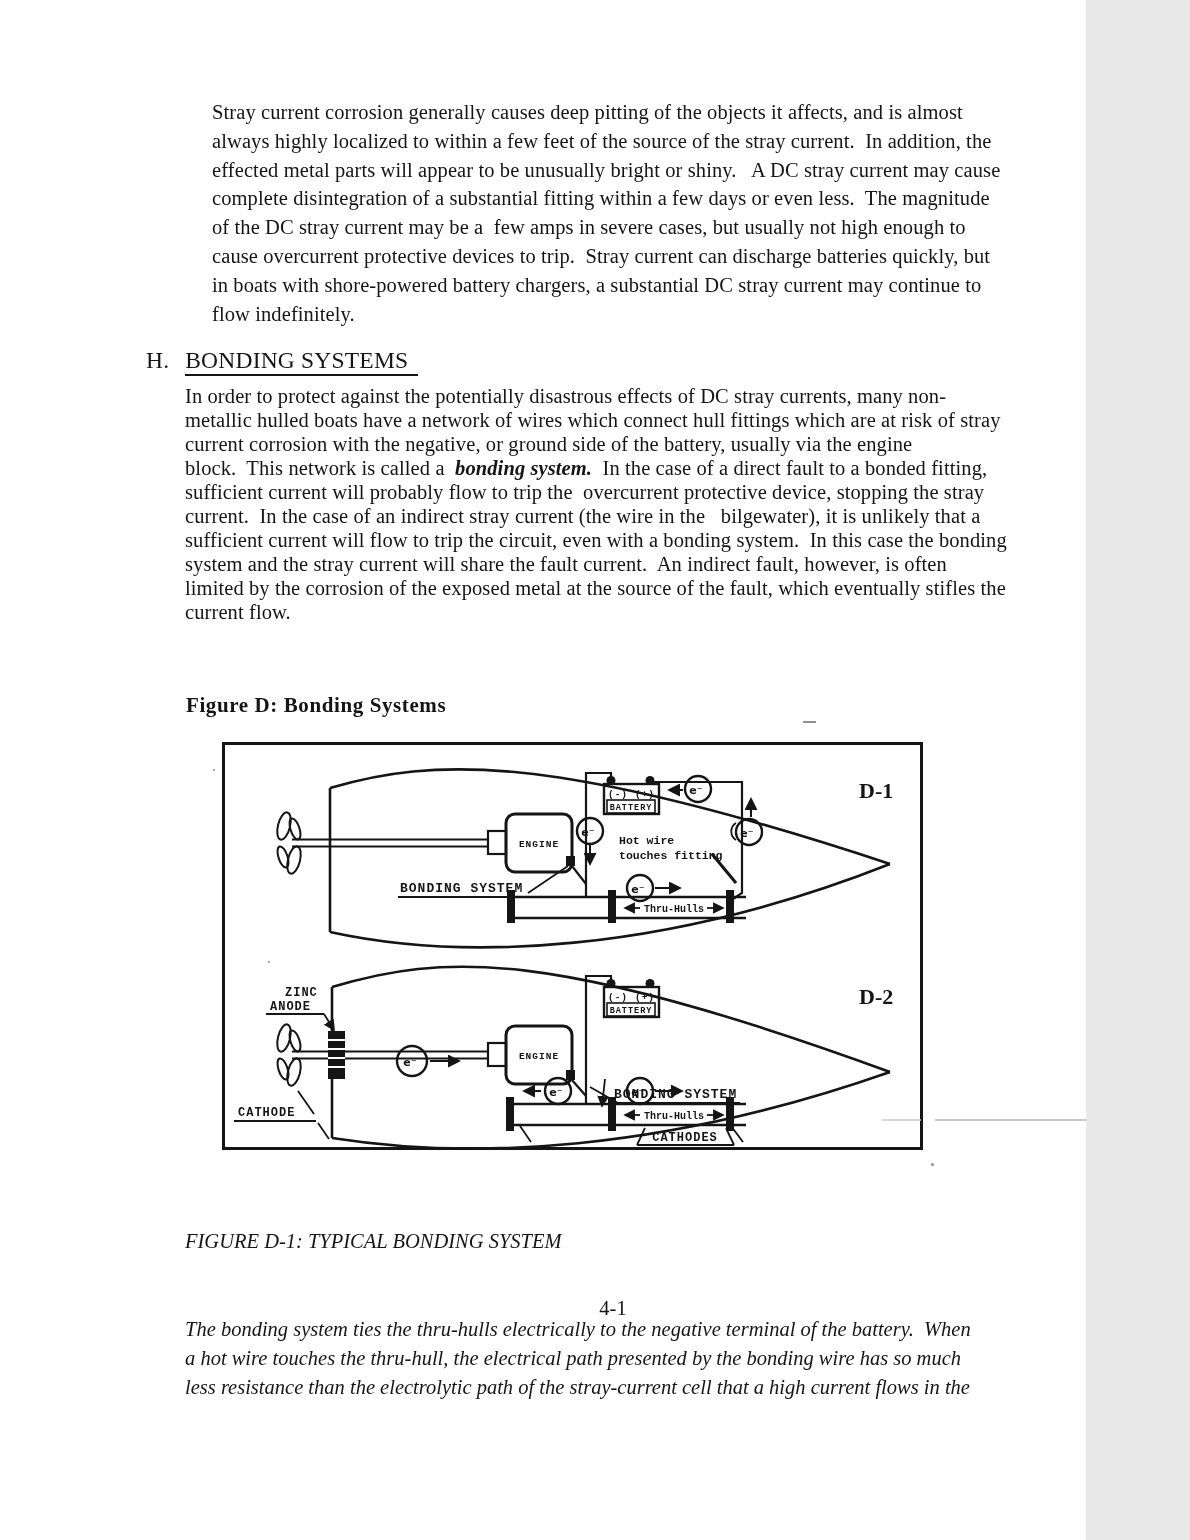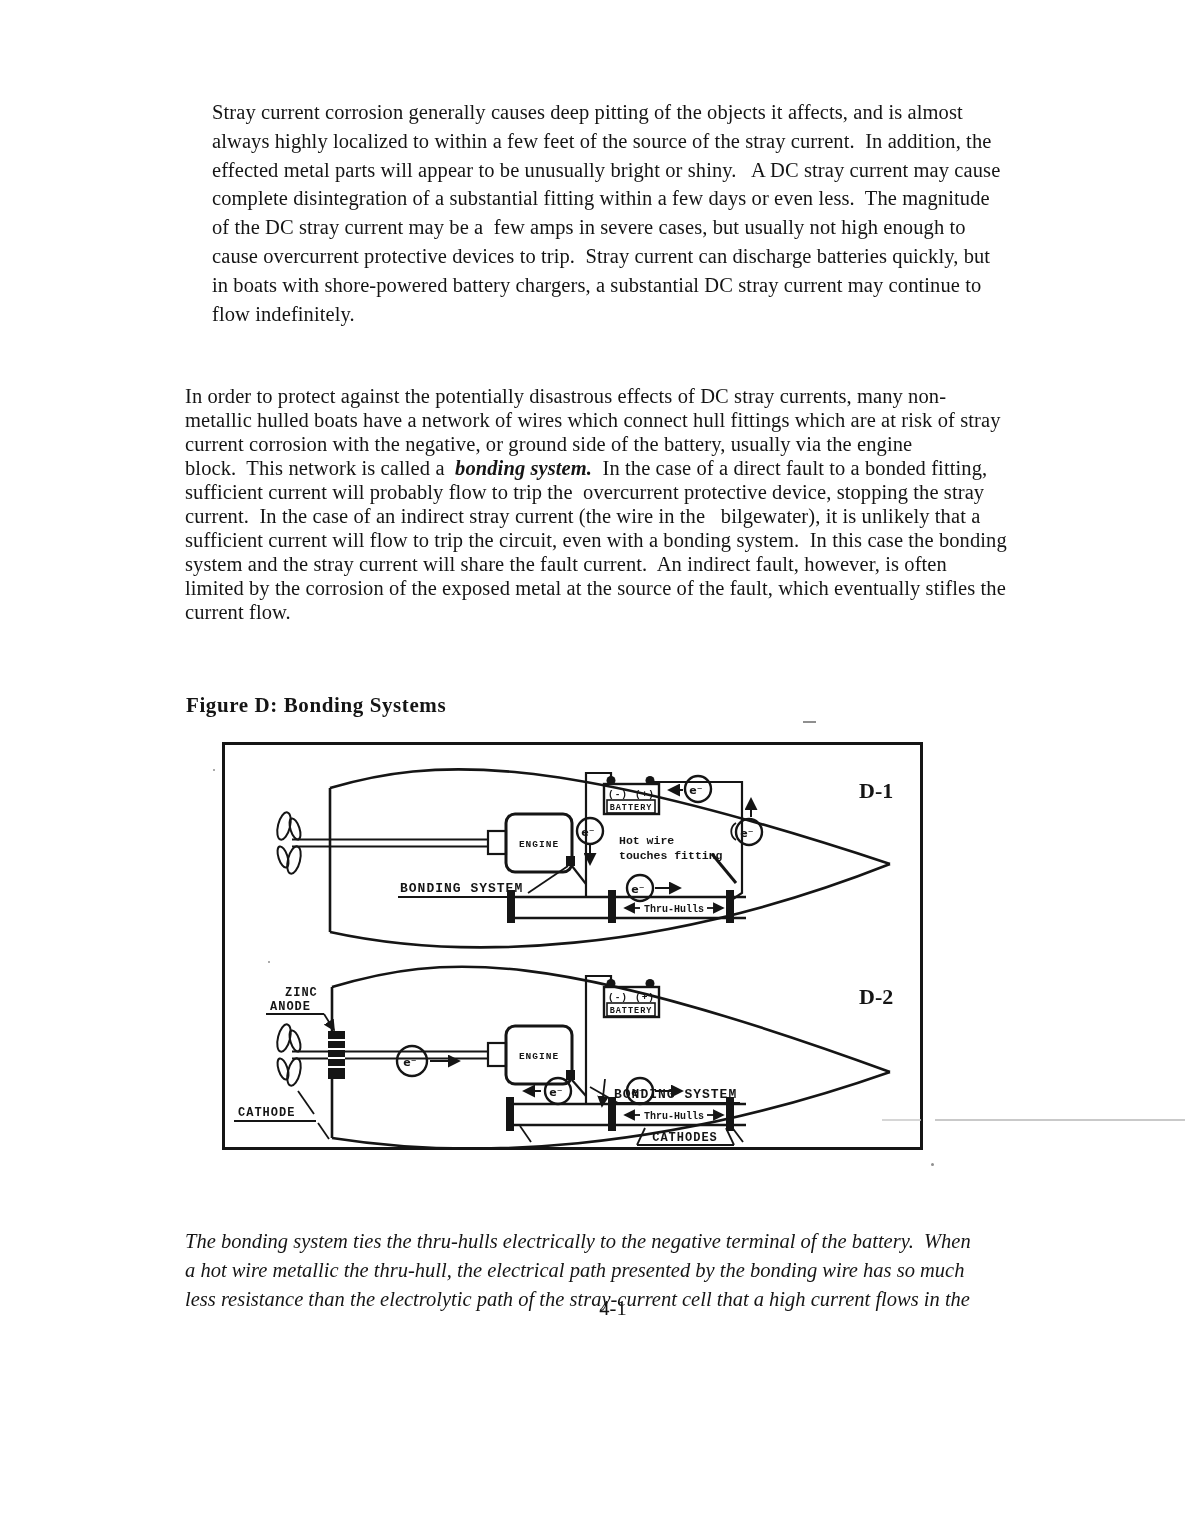--- a/index.html
+++ b/index.html
@@ -1,18 +1,18 @@
 <!DOCTYPE html>
 <html><head>
 <meta charset="utf-8">
 <style>
   html,body{margin:0;padding:0;background:#e8e8e8;}
   .page{
     position:relative;
-    width:1190px;height:1540px;
+    width:1086px;height:1540px;
     background:#ffffff;
     font-family:"Liberation Serif", serif;
     color:#151515;
     overflow:hidden;
   }
   .para{
     position:absolute;
     white-space:pre;
     font-size:20.5px;
     line-height:28.8px;
@@ -59,20 +59,23 @@
 
   <div class="para" id="para1">Stray current corrosion generally causes deep pitting of the objects it affects, and is almost
 always highly localized to within a few feet of the source of the stray current.  In addition, the
 effected metal parts will appear to be unusually bright or shiny.   A DC stray current may cause
 complete disintegration of a substantial fitting within a few days or even less.  The magnitude
 of the DC stray current may be a  few amps in severe cases, but usually not high enough to
 cause overcurrent protective devices to trip.  Stray current can discharge batteries quickly, but
 in boats with shore-powered battery chargers, a substantial DC stray current may continue to
 flow indefinitely.</div>
 
+  <div class="heading">
+    <span class="letter">H.</span><span class="title">BONDING SYSTEMS</span>
+  </div>
 
   <div class="para" id="para2"><span>In order to protect against the potentially disastrous effects of DC stray currents, many non-
 metallic hulled boats have a network of wires which connect hull fittings which are at risk of stray
 current corrosion with the negative, or ground side of the battery, usually via the engine
 block.  This network is called a  </span><span class="bold">bonding system.</span><span>  In the case of a direct fault to a bonded fitting,
 sufficient current will probably flow to trip the  overcurrent protective device, stopping the stray
 current.  In the case of an indirect stray current (the wire in the   bilgewater), it is unlikely that a
 sufficient current will flow to trip the circuit, even with a bonding system.  In this case the bonding
 system and the stray current will share the fault current.  An indirect fault, however, is often
 limited by the corrosion of the exposed metal at the source of the fault, which eventually stifles the
@@ -293,22 +296,23 @@
         </g>
 
         <line x1="660" y1="378" x2="699" y2="378" stroke="#c9c9c9" stroke-width="1.5"></line>
 
         <text x="637" y="262" font-size="22" class="serif-lab">D-2</text>
       </g>
     </svg>
   </div>
 
   <div class="caption2">
+    <div class="cap-title">FIGURE D-1: TYPICAL BONDING SYSTEM</div>
     <div>The bonding system ties the thru-hulls electrically to the negative terminal of the battery.  When
-a hot wire metallic the thru-hull, the electrical path presented by the bonding wire has so much
+a hot wire touches the thru-hull, the electrical path presented by the bonding wire has so much
 less resistance than the electrolytic path of the stray-current cell that a high current flows in the</div>
   </div>
 
   <div class="pagenum">4-1</div>
 
   <div class="noise bar" style="left:803px;top:721px;width:13px;height:2px;"></div>
   <div class="noise" style="left:931px;top:1163px;width:3px;height:3px;"></div>
   <div class="noise" style="left:213px;top:769px;width:2px;height:2px;"></div>
   <div class="noise" style="left:268px;top:961px;width:2px;height:2px;"></div>
   <div class="faintline" style="left:935px;top:1119px;width:250px;height:2px;"></div>

